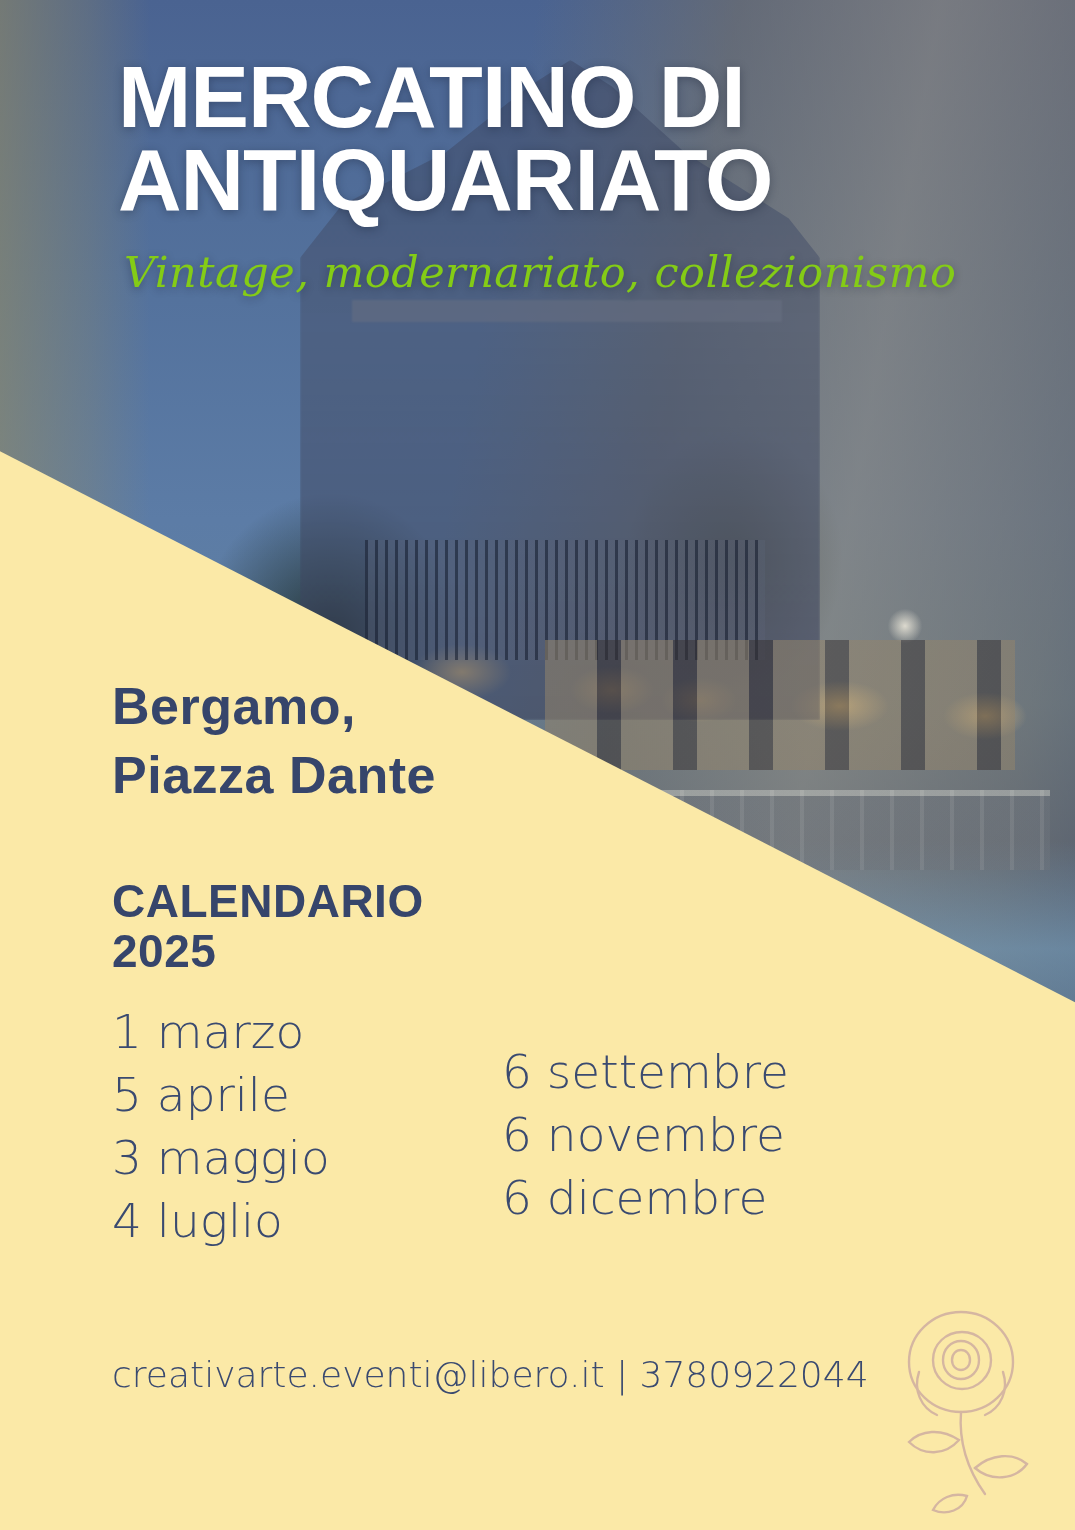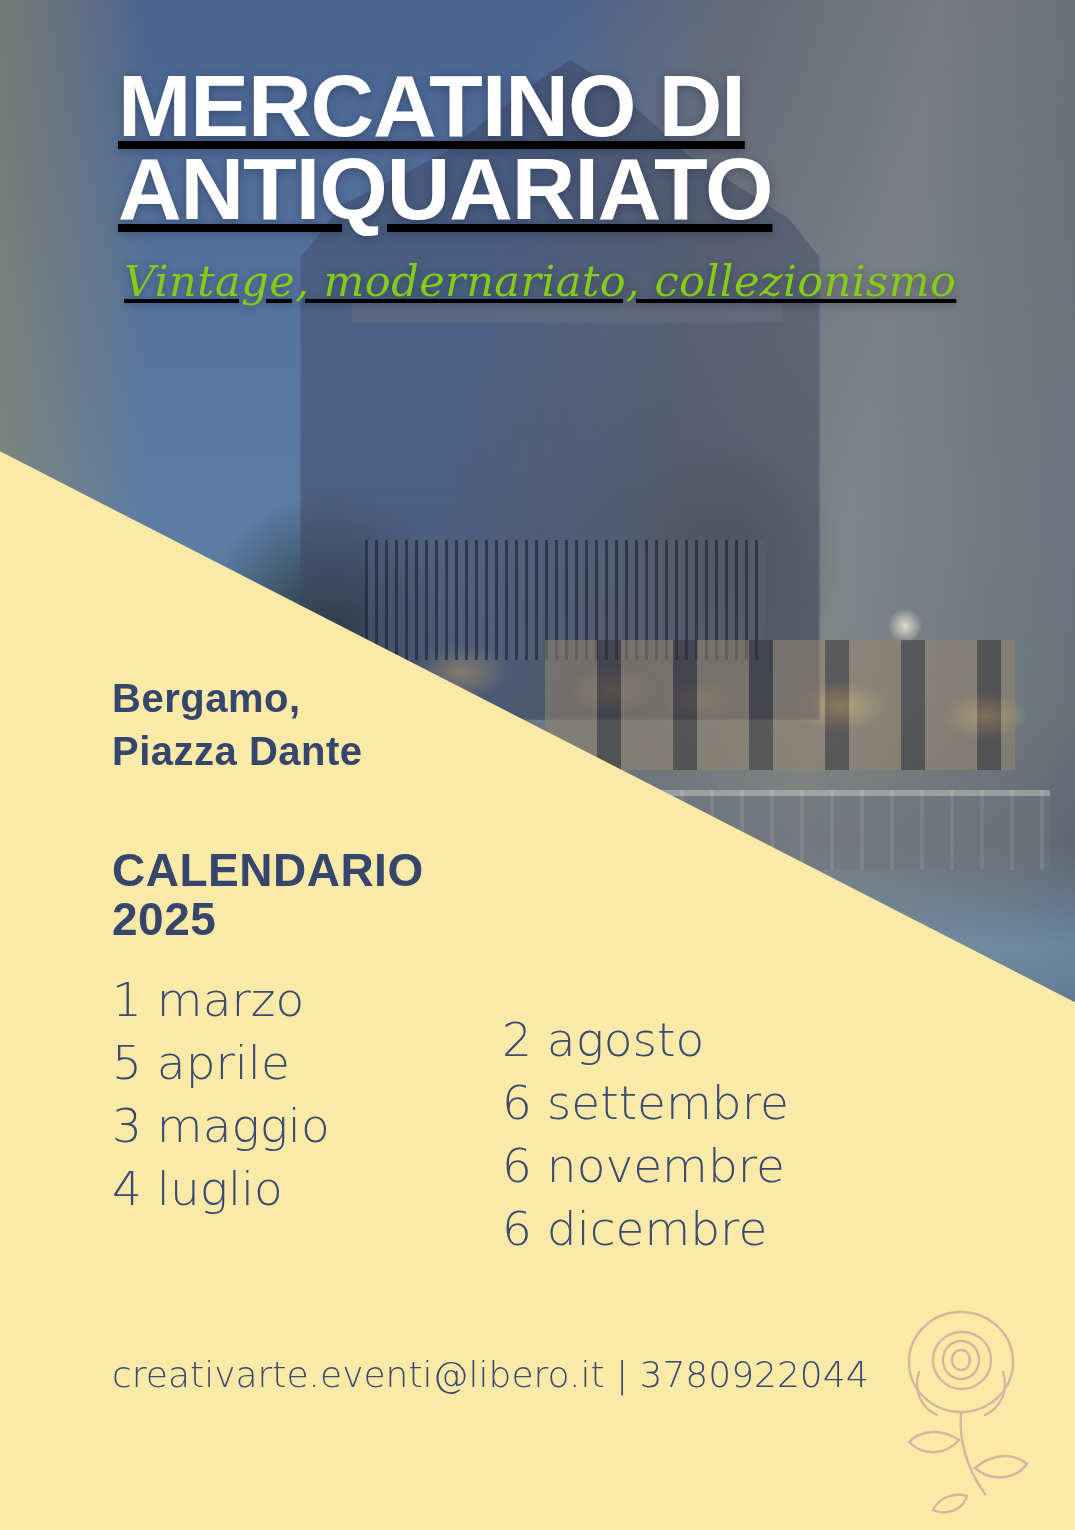--- a/index.html
+++ b/index.html
@@ -80,24 +80,23 @@
   .yellow-panel {
     position: absolute;
     inset: 0;
     background: #fbe9a7;
     clip-path: polygon(0% 29.5%, 100% 65.5%, 100% 100%, 0% 100%);
   }
 
   
   .header {
     position: absolute;
-    left: 0; top: 17px; width: 100%;
+    left: 0; top: 8px; width: 100%;
     padding: 48px 60px 0 118px;
     box-sizing: border-box;
-    text-decoration: underline;
   }
   .title {
     color: #ffffff;
     font-weight: bold;
     font-size: 88px;
     line-height: .94;
     letter-spacing: -1px;
     margin: 0;
     text-shadow: 0 2px 10px rgba(20,28,48,.35);
   }
@@ -114,21 +113,21 @@
 
   
   .body-area {
     position: absolute;
     left: 112px;
     top: 672px;
     width: 880px;
     color: #36456b;
   }
   .place {
-    font-size: 40px;
+    font-size: 52px;
     font-weight: bold;
     line-height: 1.32;
     letter-spacing: .5px;
     margin: 0;
   }
   .cal-heading {
     margin: 68px 0 0 0;
     font-size: 46px;
     font-weight: bold;
     line-height: 1.08;
@@ -207,21 +206,20 @@
     </div>
 
     <div class="dates">
       <div class="col col-left">
         <div class="d">1 marzo</div>
         <div class="d">5 aprile</div>
         <div class="d">3 maggio</div>
         <div class="d">4 luglio</div>
       </div>
       <div class="col col-right">
-        <div class="d">2 agosto</div>
         <div class="d">6 settembre</div>
         <div class="d">6 novembre</div>
         <div class="d">6 dicembre</div>
       </div>
     </div>
   </div>
 
   <div class="footer">
     <div class="contact">creativarte.eventi@libero.it | 3780922044</div>
   </div>

